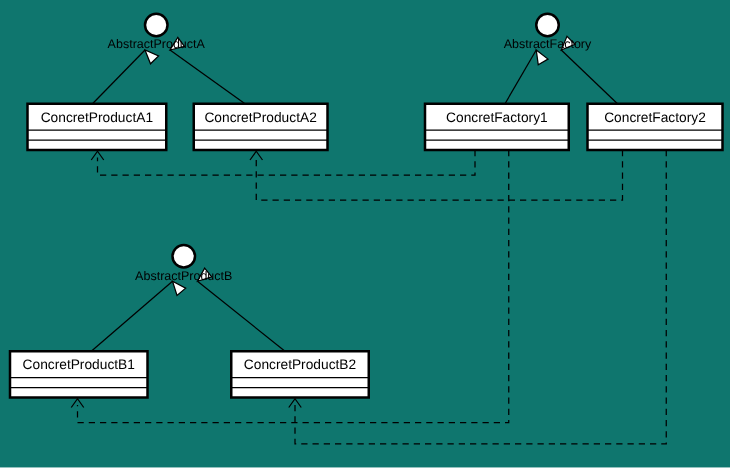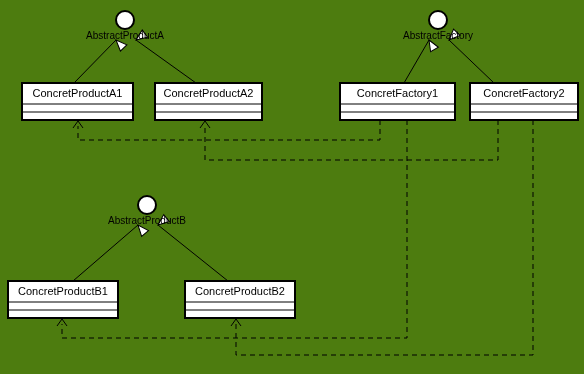--- a/index.html
+++ b/index.html
@@ -10,21 +10,21 @@
   body {
     width: 584px;
     height: 374px;
     font-family: "Liberation Sans", sans-serif;
     overflow: hidden;
   }
   #diagram-root {
     position: relative;
     width: 584px;
     height: 374px;
-    background: #4d7c0f;
+    background: #0f766e;
   }
   svg#uml-canvas {
     position: absolute;
     left: 0;
     top: 0;
     width: 584px;
     height: 374px;
     display: block;
   }
   .cls-box-outer {

